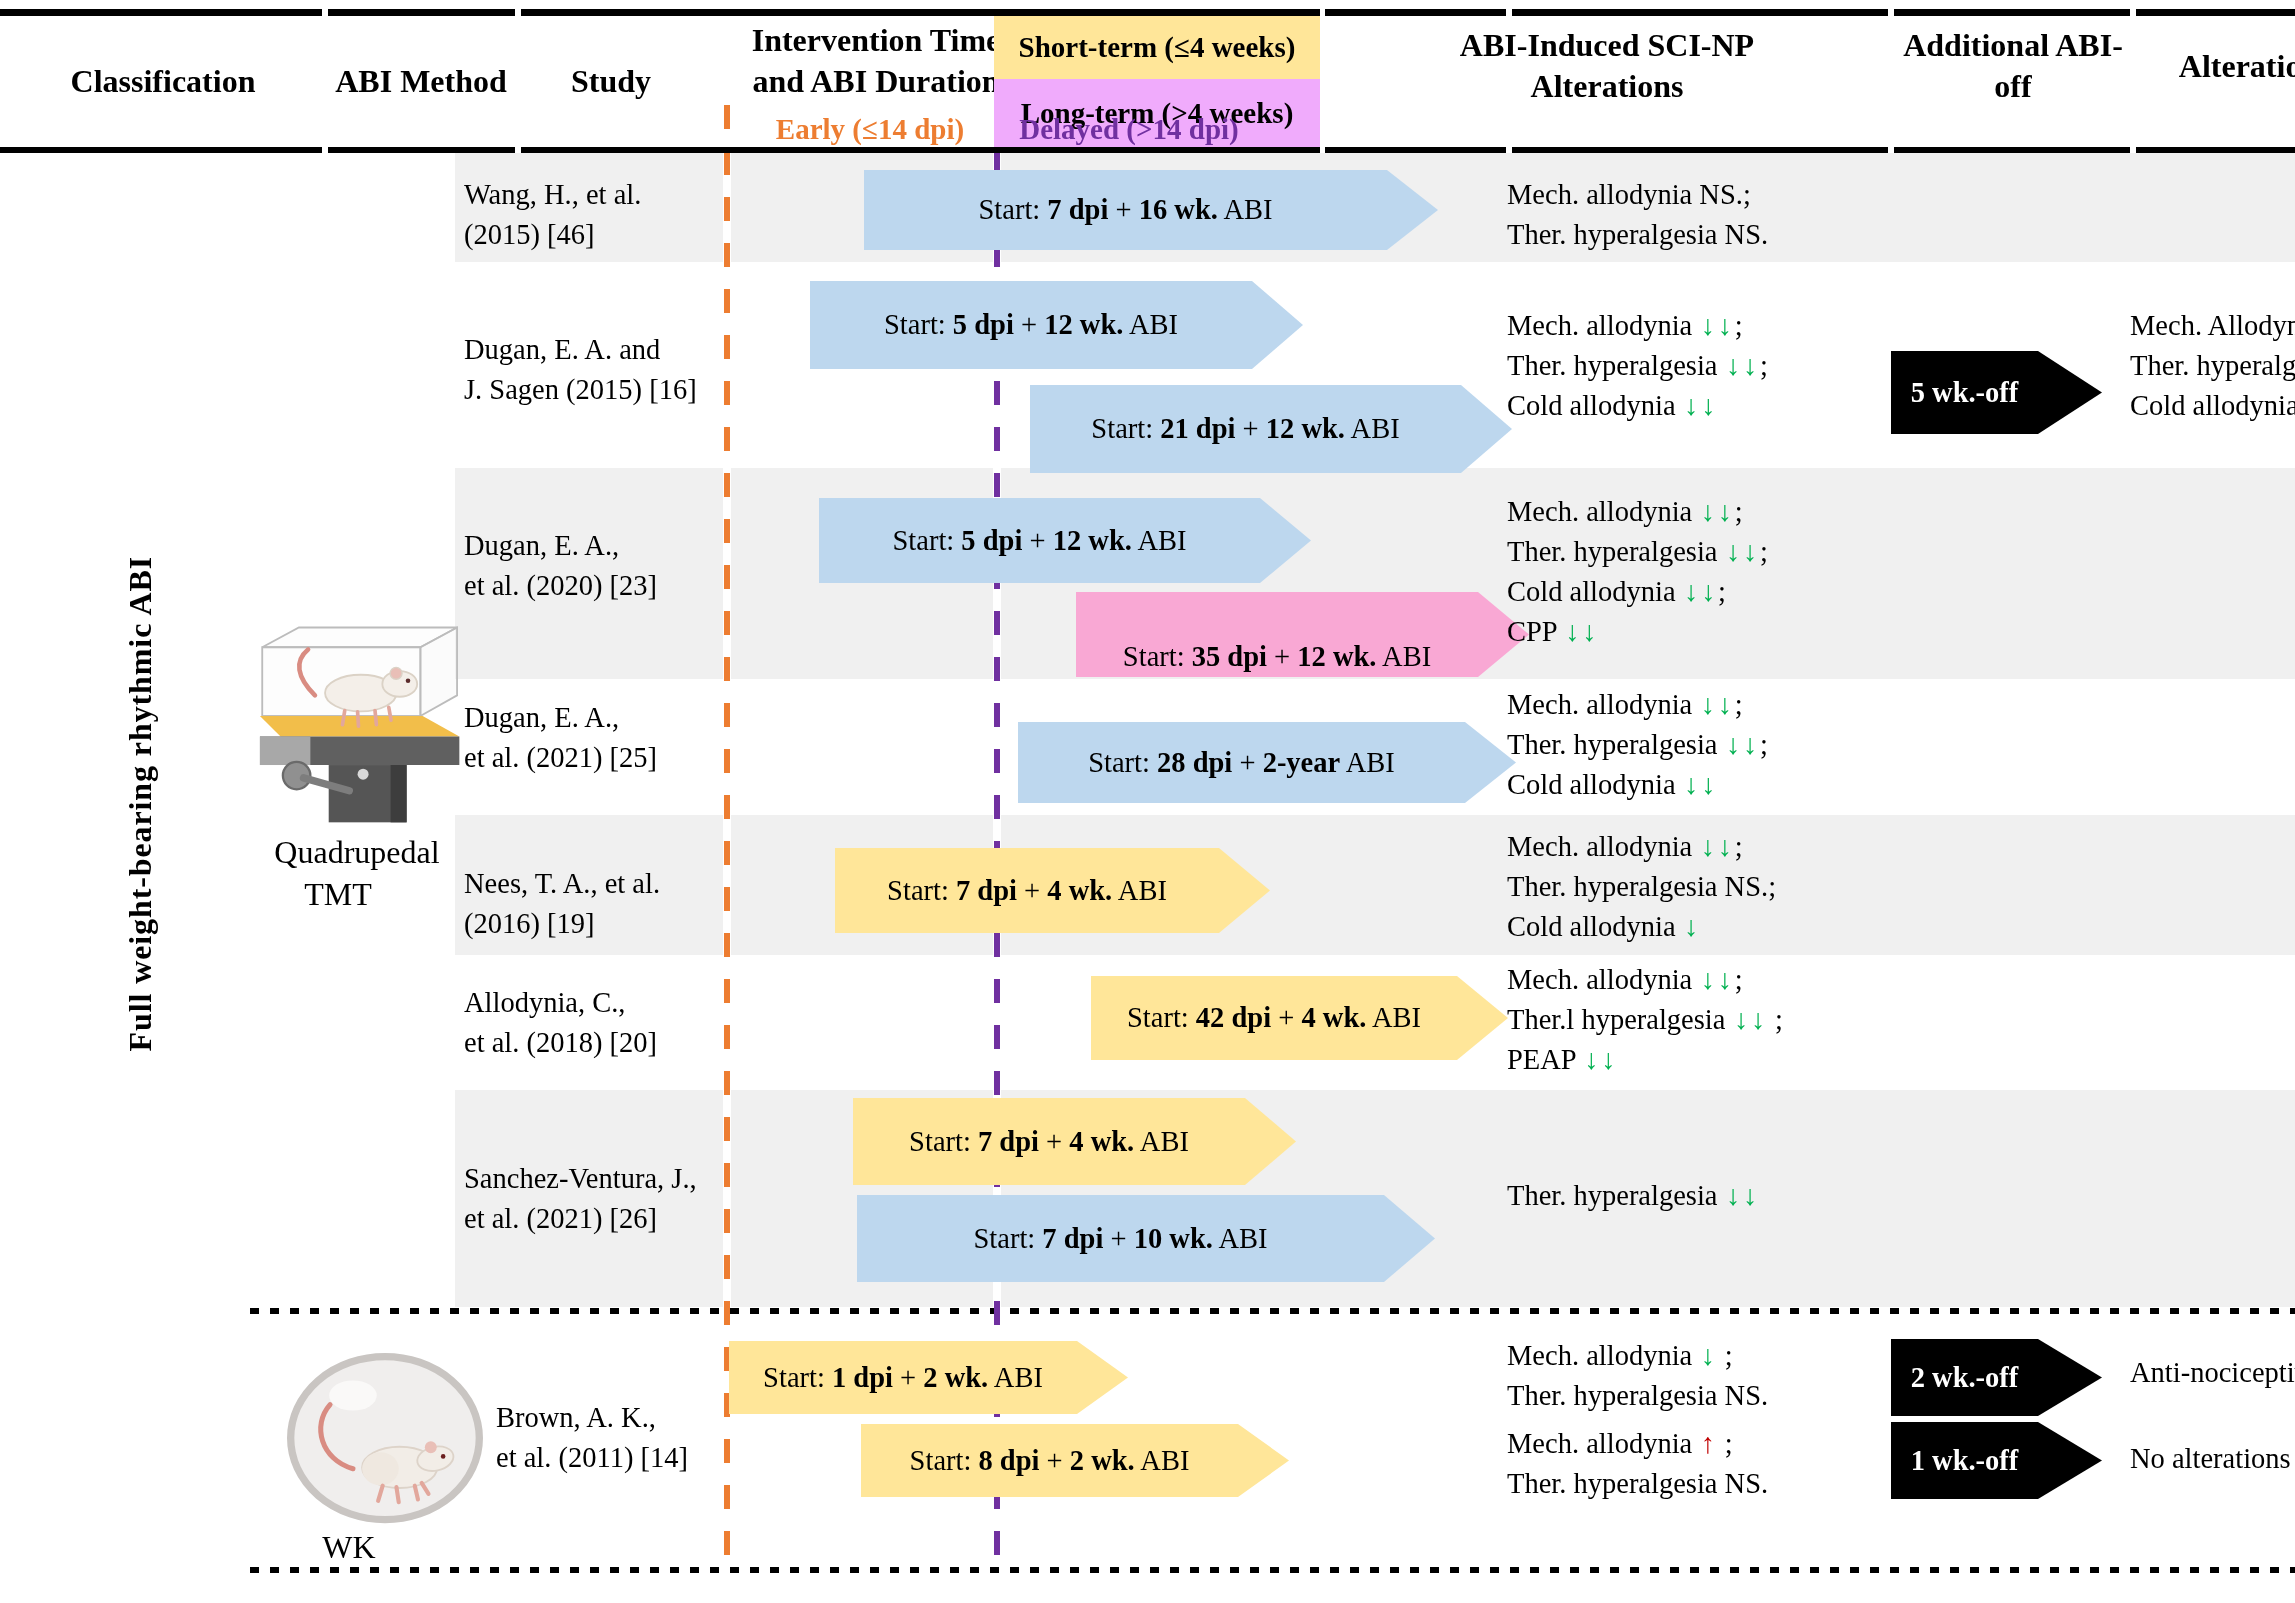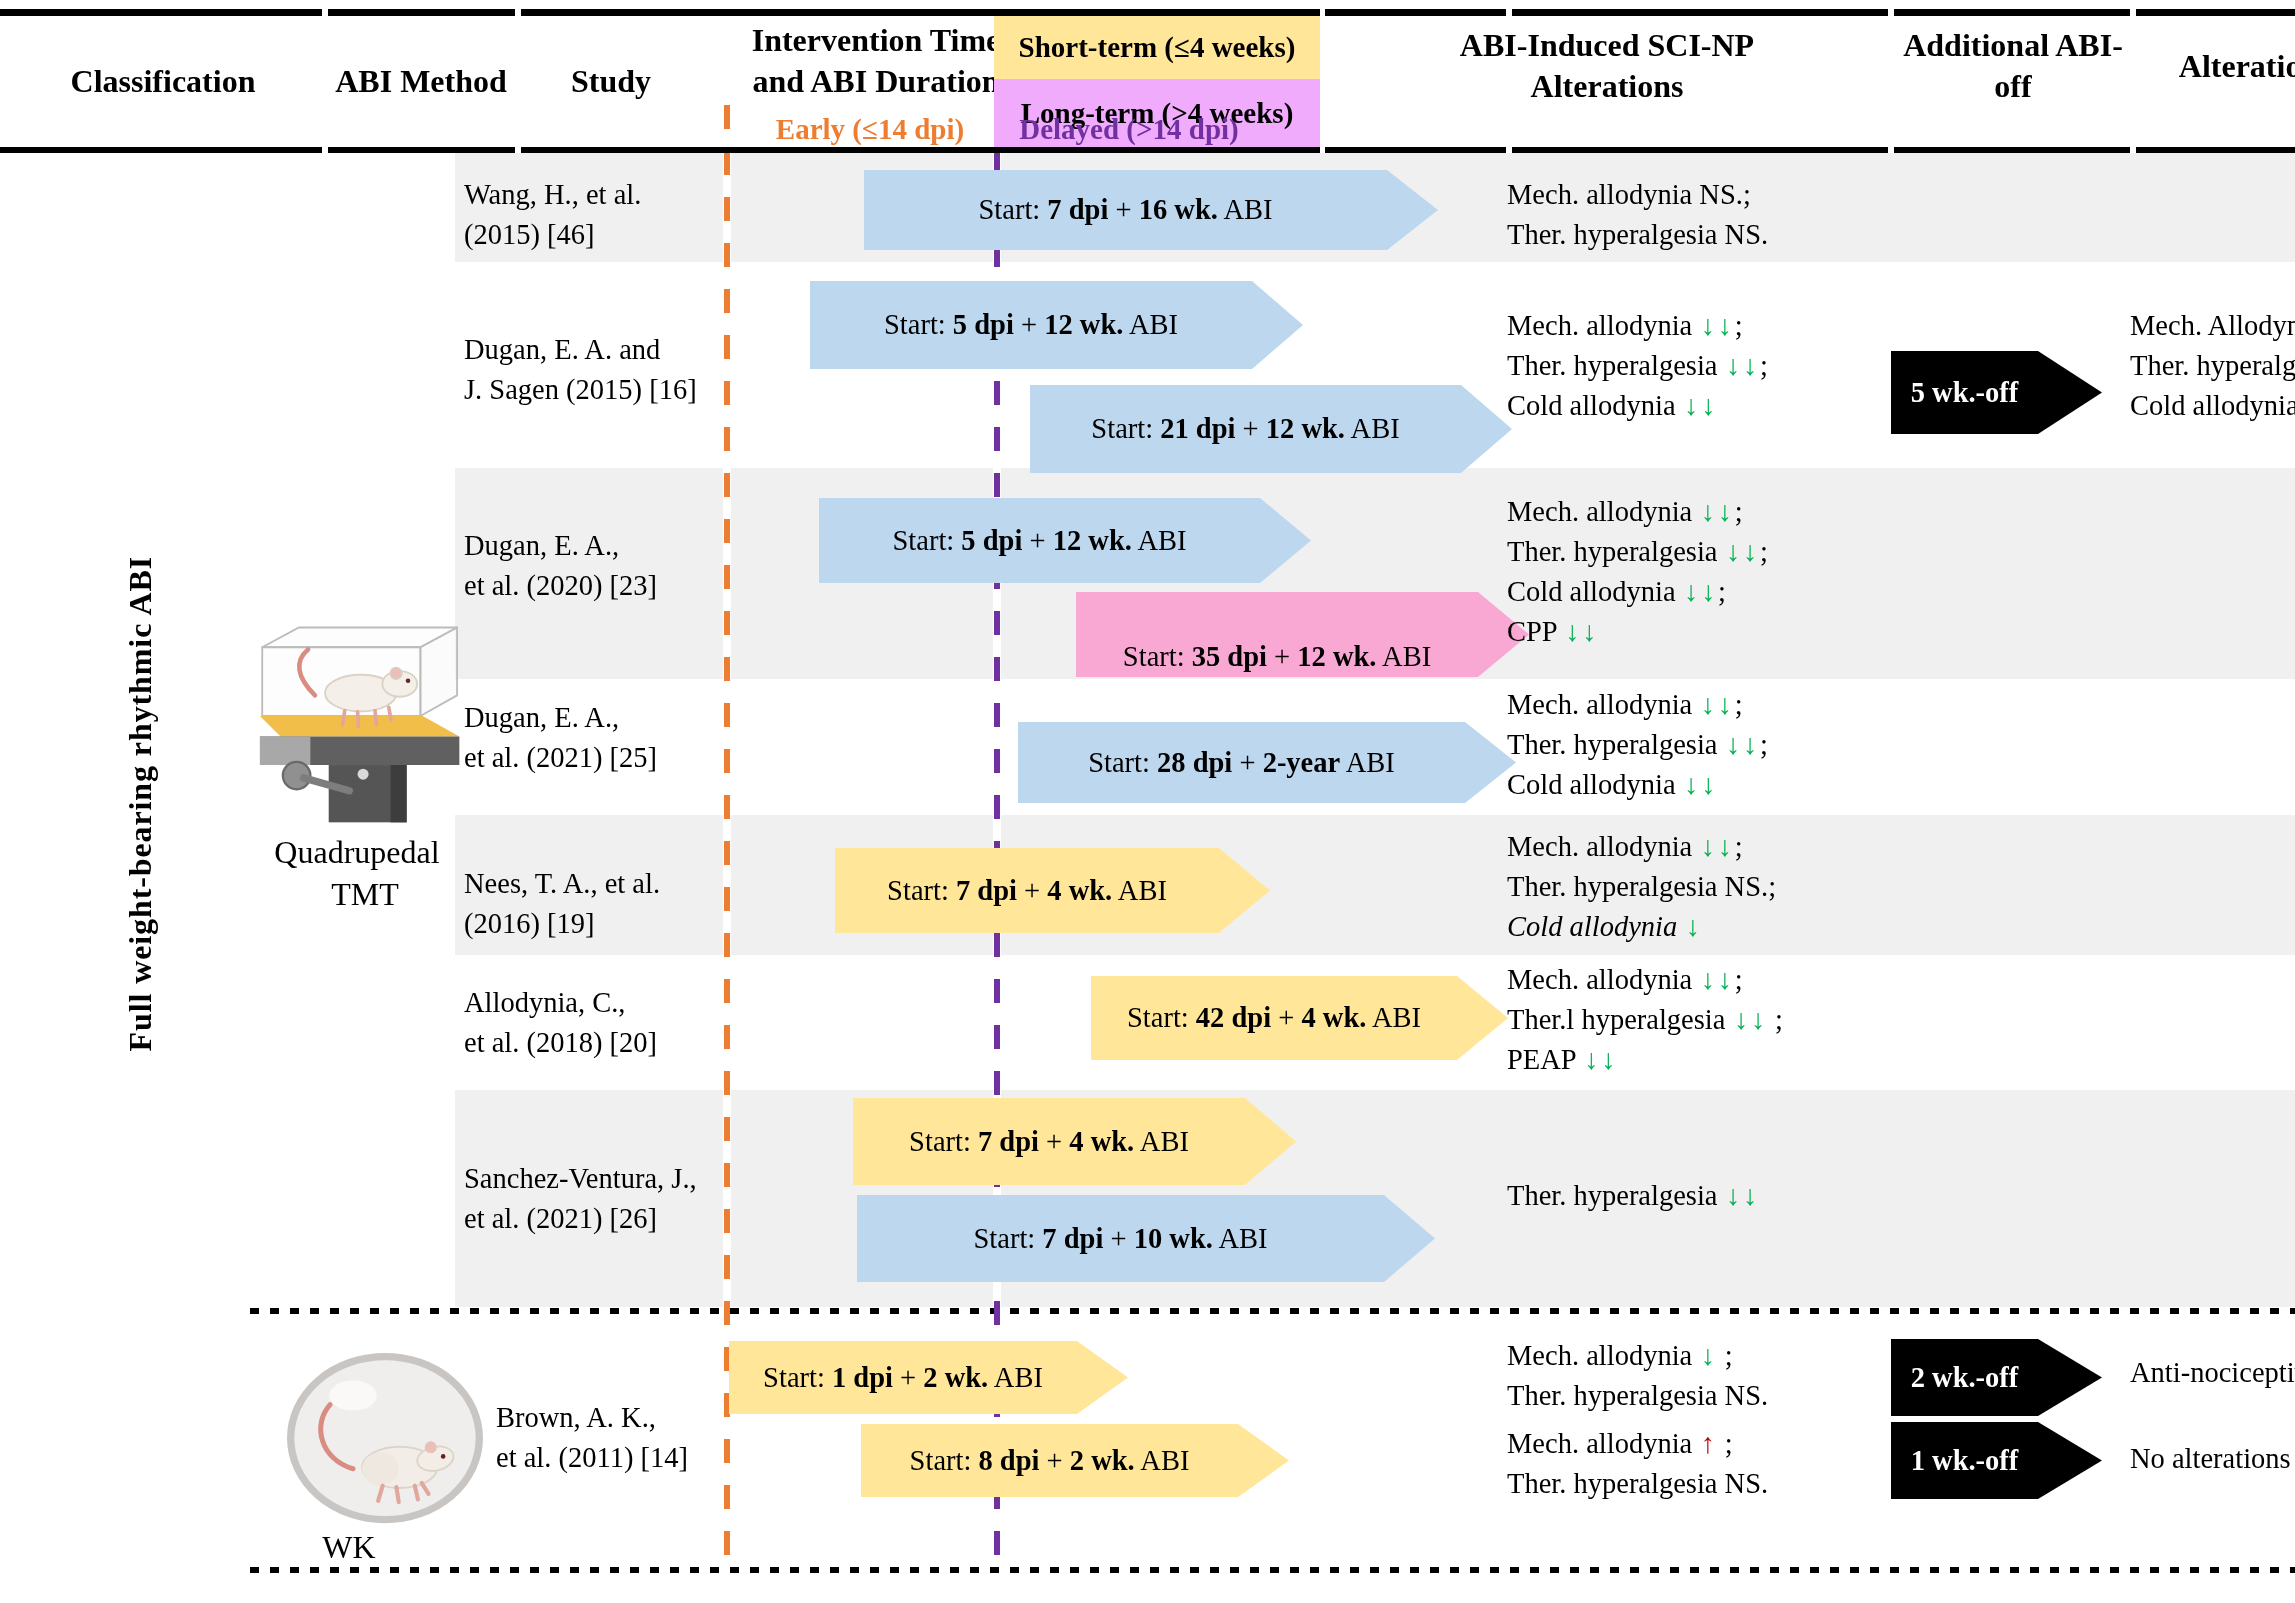--- a/index.html
+++ b/index.html
@@ -78,21 +78,21 @@
     <ellipse cx="235" cy="155" rx="78" ry="40" fill="#F4EFE9" stroke="#DBD2C6" stroke-width="4"></ellipse>
     <ellipse cx="320" cy="135" rx="38" ry="28" fill="#F4EFE9" stroke="#DBD2C6" stroke-width="4"></ellipse>
     <circle cx="312" cy="112" r="13" fill="#E9BFB7" stroke="#DBD2C6" stroke-width="3"></circle>
     <circle cx="338" cy="128" r="5" fill="#5b2b2b"></circle>
     <line x1="200" y1="193" x2="195" y2="224" stroke="#E2A79C" stroke-width="8" stroke-linecap="round"></line>
     <line x1="228" y1="196" x2="230" y2="227" stroke="#E2A79C" stroke-width="8" stroke-linecap="round"></line>
     <line x1="266" y1="193" x2="269" y2="224" stroke="#E2A79C" stroke-width="8" stroke-linecap="round"></line>
     <line x1="296" y1="186" x2="301" y2="214" stroke="#E2A79C" stroke-width="8" stroke-linecap="round"></line>
   </svg>
   <div class="abs hdr hc" style="left:357px;top:832px;font-weight:normal;z-index:6">Quadrupedal</div>
-  <div class="abs hdr hc" style="left:365px;top:874px;font-weight:normal;z-index:6">TMT</div>
+  <div class="abs hdr hc" style="left:338px;top:874px;font-weight:normal;z-index:6">TMT</div>
 
   <svg class="abs" style="left:284px;top:1352px;z-index:6" width="202" height="174" viewBox="0 0 440 380">
     <ellipse cx="220" cy="188" rx="206" ry="178" fill="#F0EEED" stroke="#C9C5C2" stroke-width="16"></ellipse>
     <ellipse cx="150" cy="95" rx="52" ry="33" fill="#FAF9F8"></ellipse>
     <path d="M150,255 C80,235 60,160 100,115" stroke="#D98C82" stroke-width="11" fill="none" stroke-linecap="round"></path>
     <ellipse cx="252" cy="252" rx="82" ry="45" fill="#F2EDE7" stroke="#DDD3C9" stroke-width="4"></ellipse>
     <ellipse cx="210" cy="255" rx="40" ry="36" fill="#EFE8E0"></ellipse>
     <ellipse cx="330" cy="233" rx="40" ry="26" transform="rotate(-12 330 233)" fill="#F2EDE7" stroke="#DDD3C9" stroke-width="4"></ellipse>
     <circle cx="320" cy="208" r="13" fill="#E9BFB7"></circle>
     <circle cx="347" cy="228" r="5" fill="#6b1f1f"></circle>
@@ -173,21 +173,21 @@
       <div class="txt abs" style="position: absolute; left: 464px; top: 847px; z-index: 6; margin-top: 17px;">
         <div style="height: 40px;"><span>Nees, T. A., et al.</span></div>
         <div style="height: 40px;"><span>(2016) [19]</span></div>
       </div>
       <div class="txt" style="position: absolute; left: 835px; top: 848px; width: 435px; height: 85px; background: rgb(255, 230, 153); clip-path: polygon(0px 0px, calc(100% - 51px) 0px, 100% 50%, calc(100% - 51px) 100%, 0px 100%); z-index: 5; display: flex; align-items: center; justify-content: center; padding-right: 51px; box-sizing: border-box;">
         <div style="height: 40px;"><span>Start: </span><span style="font-weight: bold;">7 dpi</span><span> + </span><span style="font-weight: bold;">4 wk.</span><span> ABI</span></div>
       </div>
       <div class="txt" style="position: absolute; left: 1507px; top: 827px; z-index: 6;">
         <div style="height: 40px;"><span>Mech. allodynia </span><span class="mk" style="color: rgb(0, 176, 80);">↓↓</span><span>;</span></div>
         <div style="height: 40px;"><span>Ther. hyperalgesia NS.;</span></div>
-        <div style="height: 40px; font-style: italic;"><span>Cold allodynia </span><span class="mk" style="color: rgb(0, 176, 80);">↓</span></div>
+        <div style="height: 40px;"><span>Cold allodynia </span><span class="mk" style="color: rgb(0, 176, 80);">↓</span></div>
       </div>
       <div class="txt abs" style="position: absolute; left: 464px; top: 983px; z-index: 6;">
         <div style="height: 40px;"><span>Allodynia, C.,</span></div>
         <div style="height: 40px;"><span>et al. (2018) [20]</span></div>
       </div>
       <div class="txt" style="position: absolute; left: 1091px; top: 976px; width: 417px; height: 84px; background: rgb(255, 230, 153); clip-path: polygon(0px 0px, calc(100% - 51px) 0px, 100% 50%, calc(100% - 51px) 100%, 0px 100%); z-index: 5; display: flex; align-items: center; justify-content: center; padding-right: 51px; box-sizing: border-box;">
         <div style="height: 40px;"><span>Start: </span><span style="font-weight: bold;">42 dpi</span><span> + </span><span style="font-weight: bold;">4 wk.</span><span> ABI</span></div>
       </div>
       <div class="txt" style="position: absolute; left: 1507px; top: 960px; z-index: 6;">
         <div style="height: 40px;"><span>Mech. allodynia </span><span class="mk" style="color: rgb(0, 176, 80);">↓↓</span><span>;</span></div>

